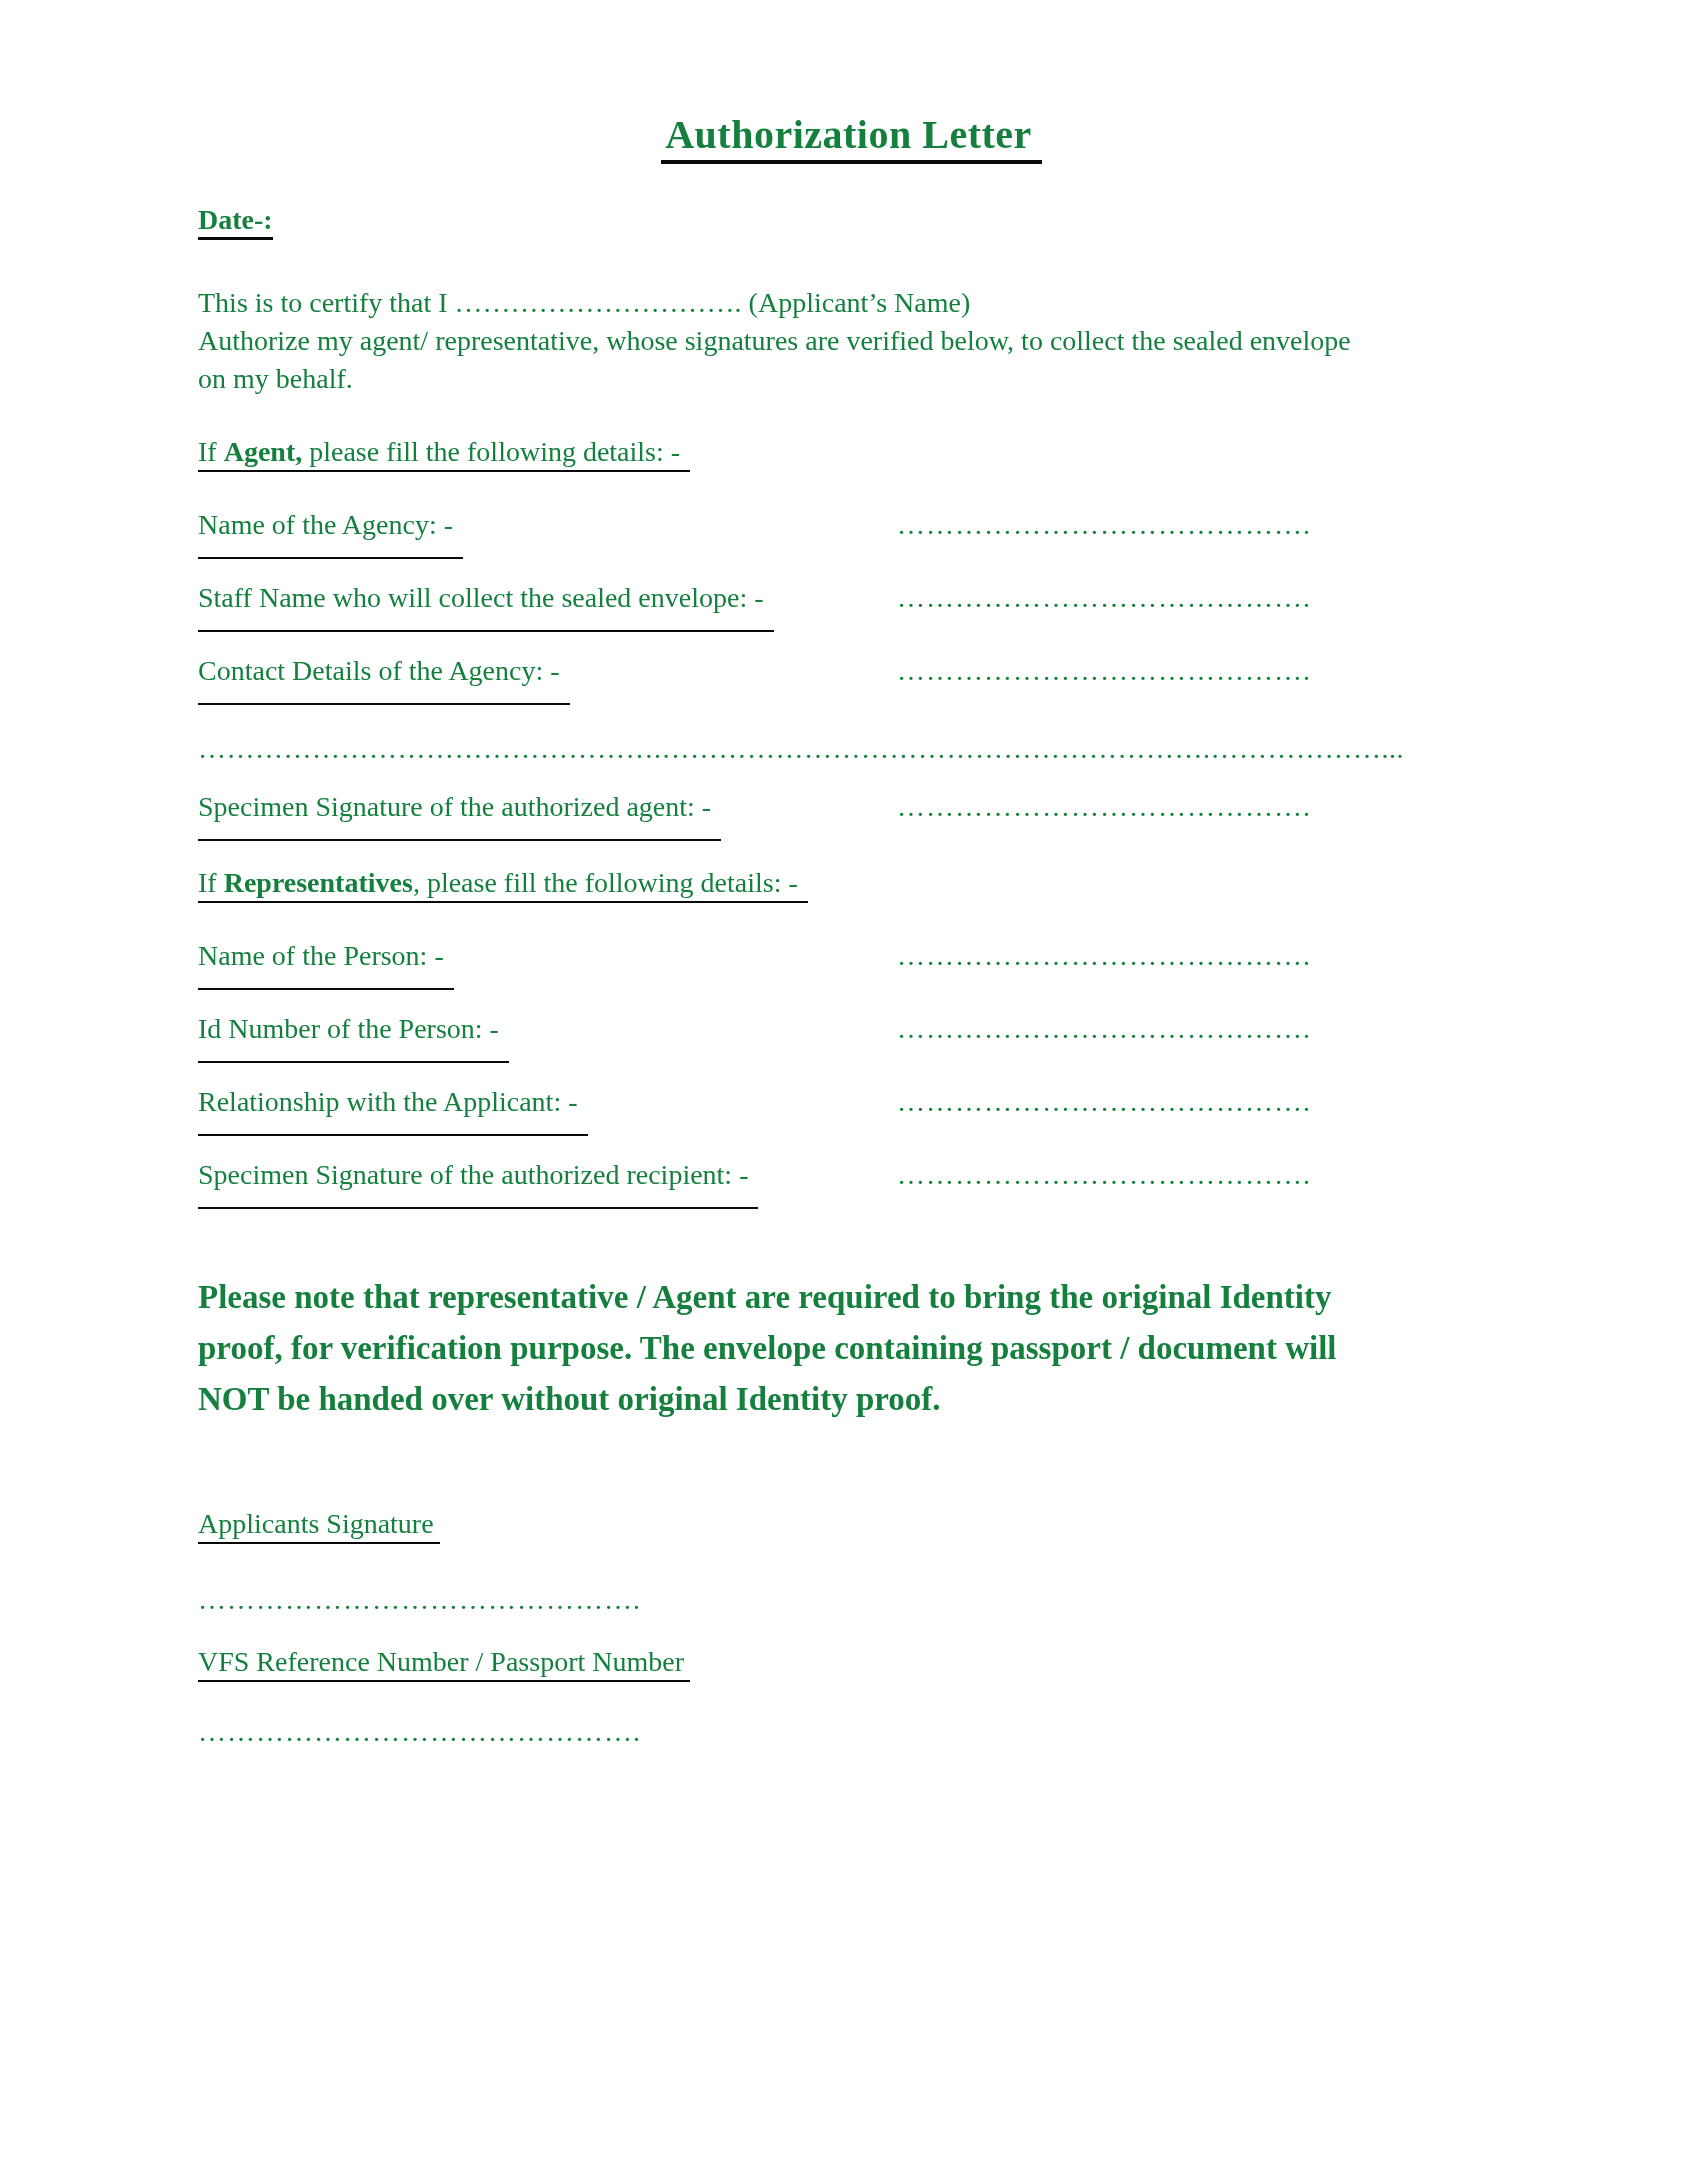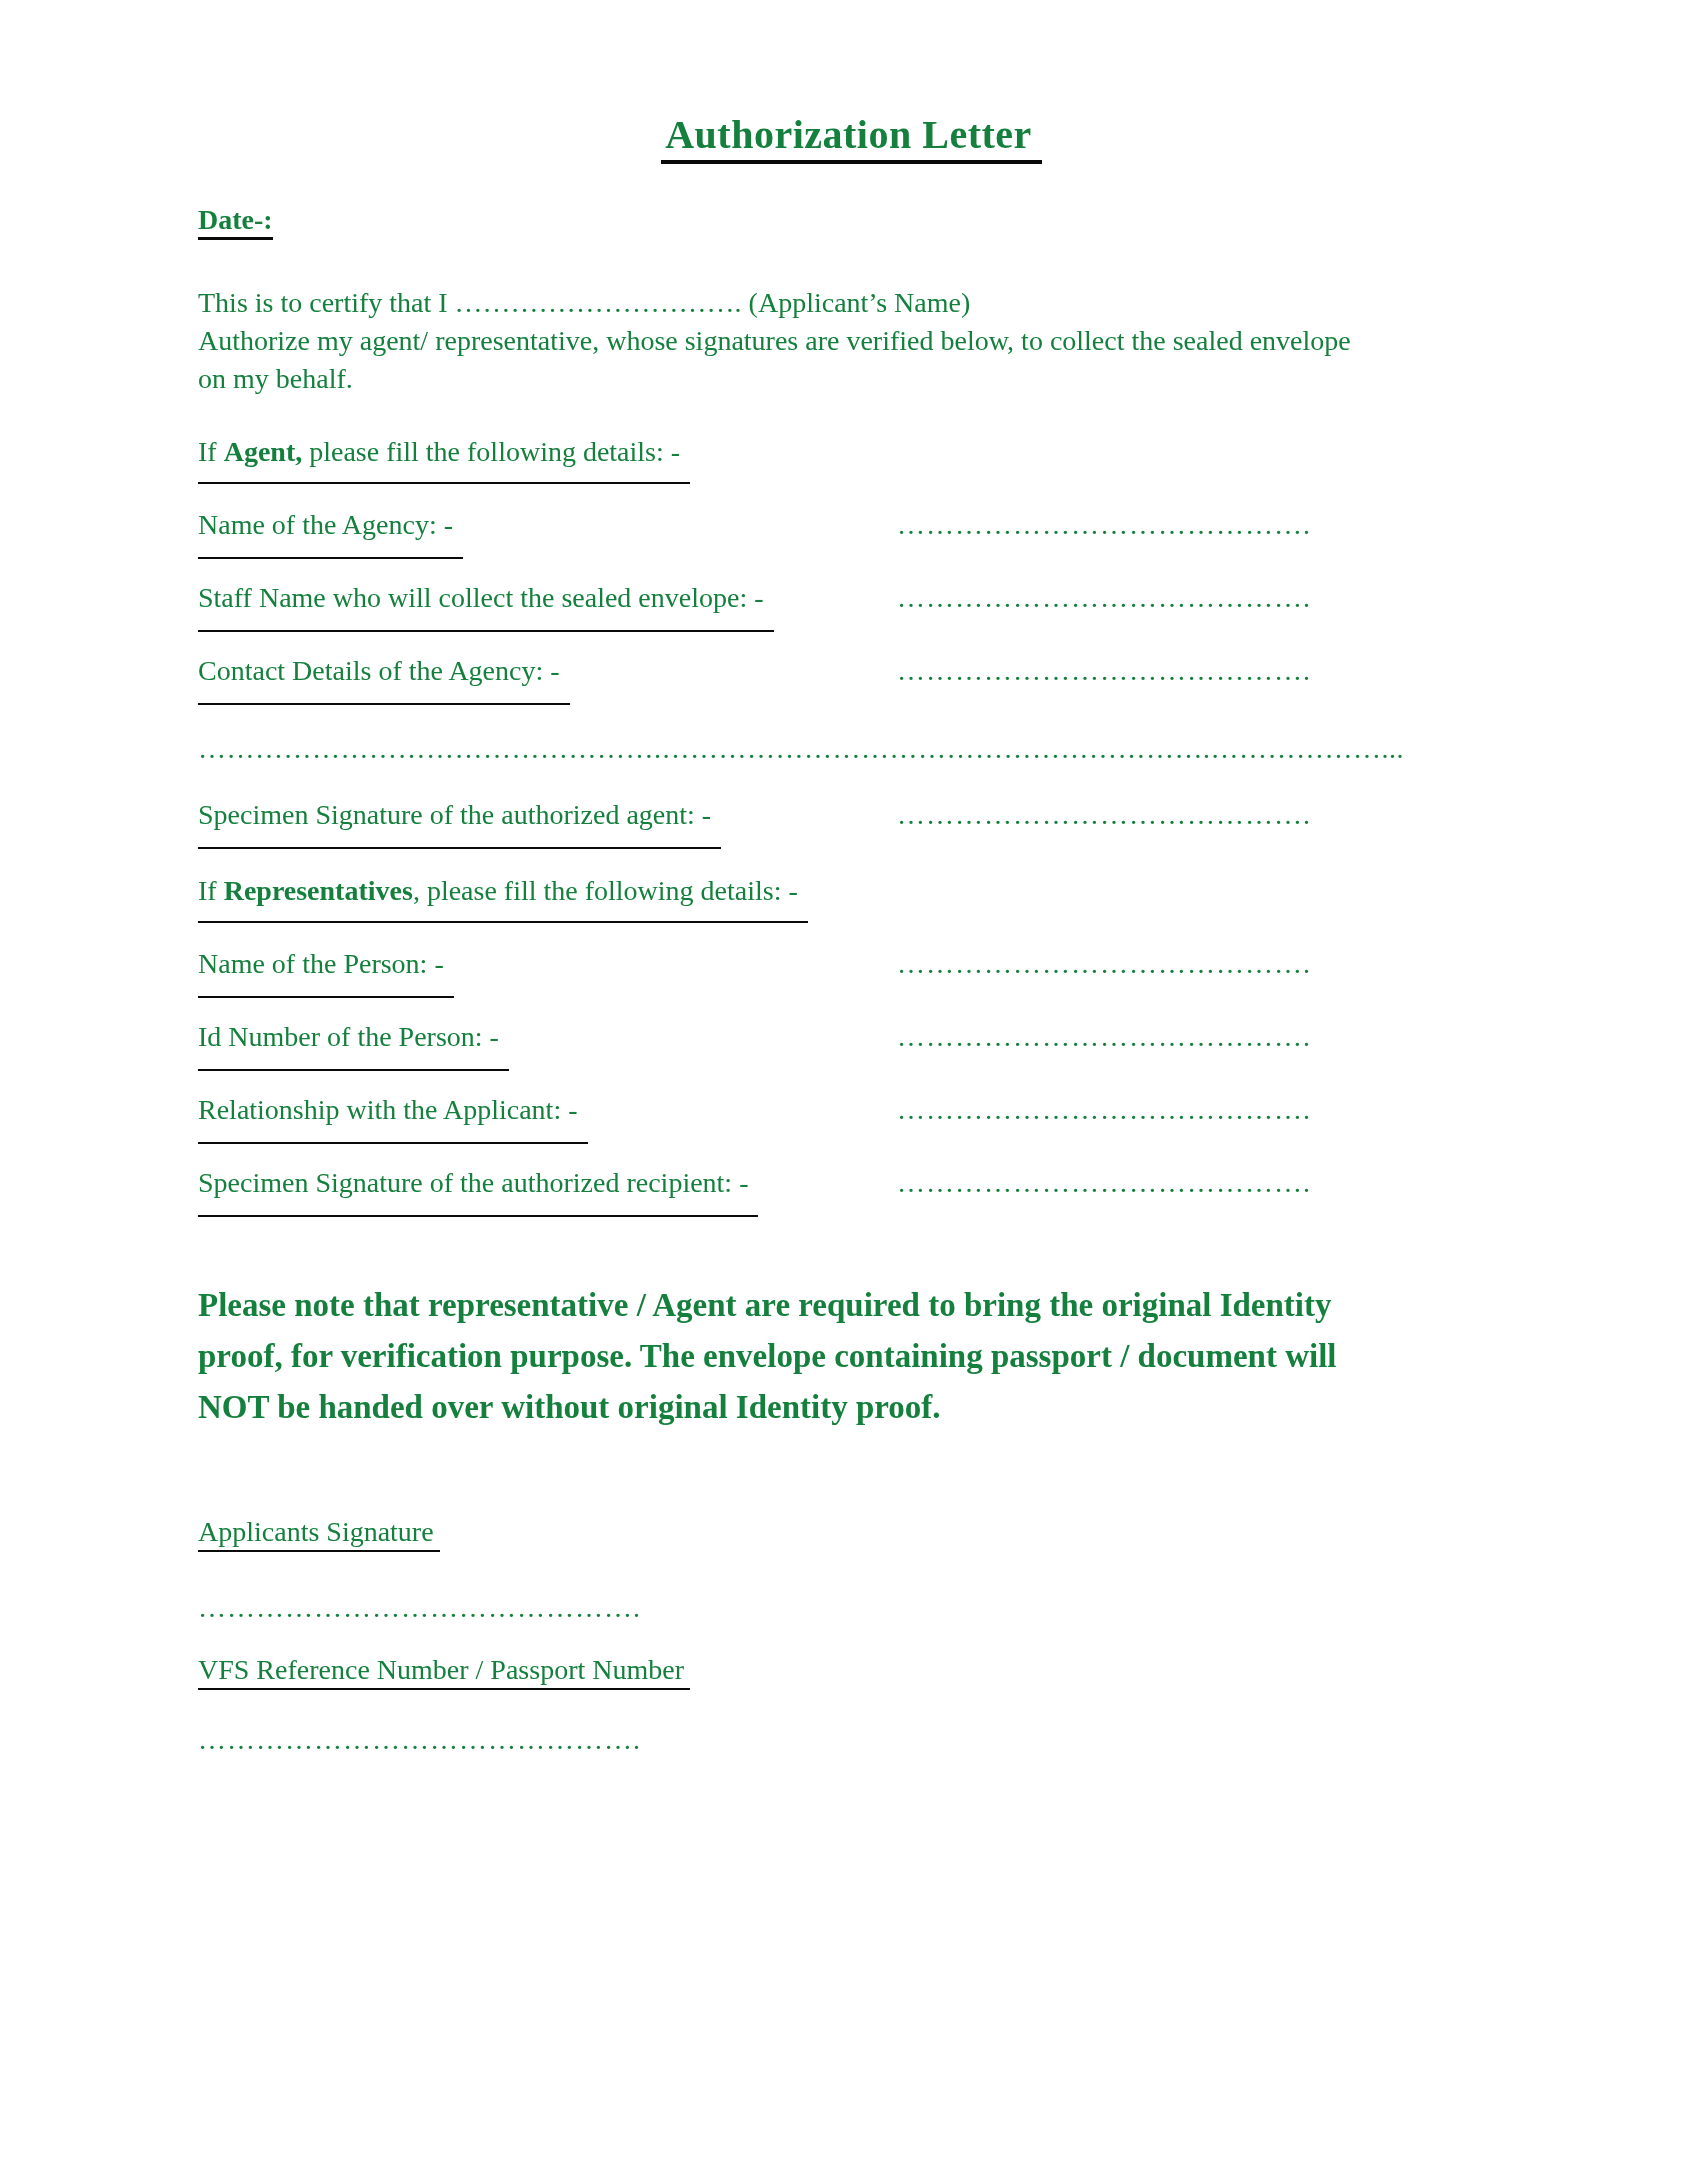--- a/index.html
+++ b/index.html
@@ -46,21 +46,21 @@
   }
   .intro .line { white-space: nowrap; }
   .section-heading {
     margin-top: 38px;
     height: 38px;
   }
   .section-heading .hwrap {
     display: inline-block;
     border-bottom: 2px solid #0a0a0a;
     padding-right: 10px;
-    padding-bottom: 14px;
+    padding-bottom: 2px;
   }
   .section-heading .hbold { font-weight: bold; }
   .field-row {
     position: relative;
     margin-top: 35px;
     height: 38px;
   }
   .field-label {
     display: inline-block;
     border-bottom: 2px solid #0a0a0a;
@@ -75,21 +75,21 @@
     white-space: nowrap;
     letter-spacing: 1px;
   }
   .overflow-dots {
     margin-top: 40px;
     height: 38px;
     white-space: nowrap;
     overflow: hidden;
     letter-spacing: 0.5px;
   }
-  .tight { margin-top: 28px; font-family: Liberation Serif, serif; }
+  .tight { margin-top: 20px; font-family: Liberation Serif, serif; }
   .note {
     margin-top: 75px;
     font-weight: bold;
     font-size: 33px;
     line-height: 51px;
   }
   .note .line { white-space: nowrap; }
   .sig-label-row { margin-top: 83px; }
   .sig-label {
     display: inline-block;

